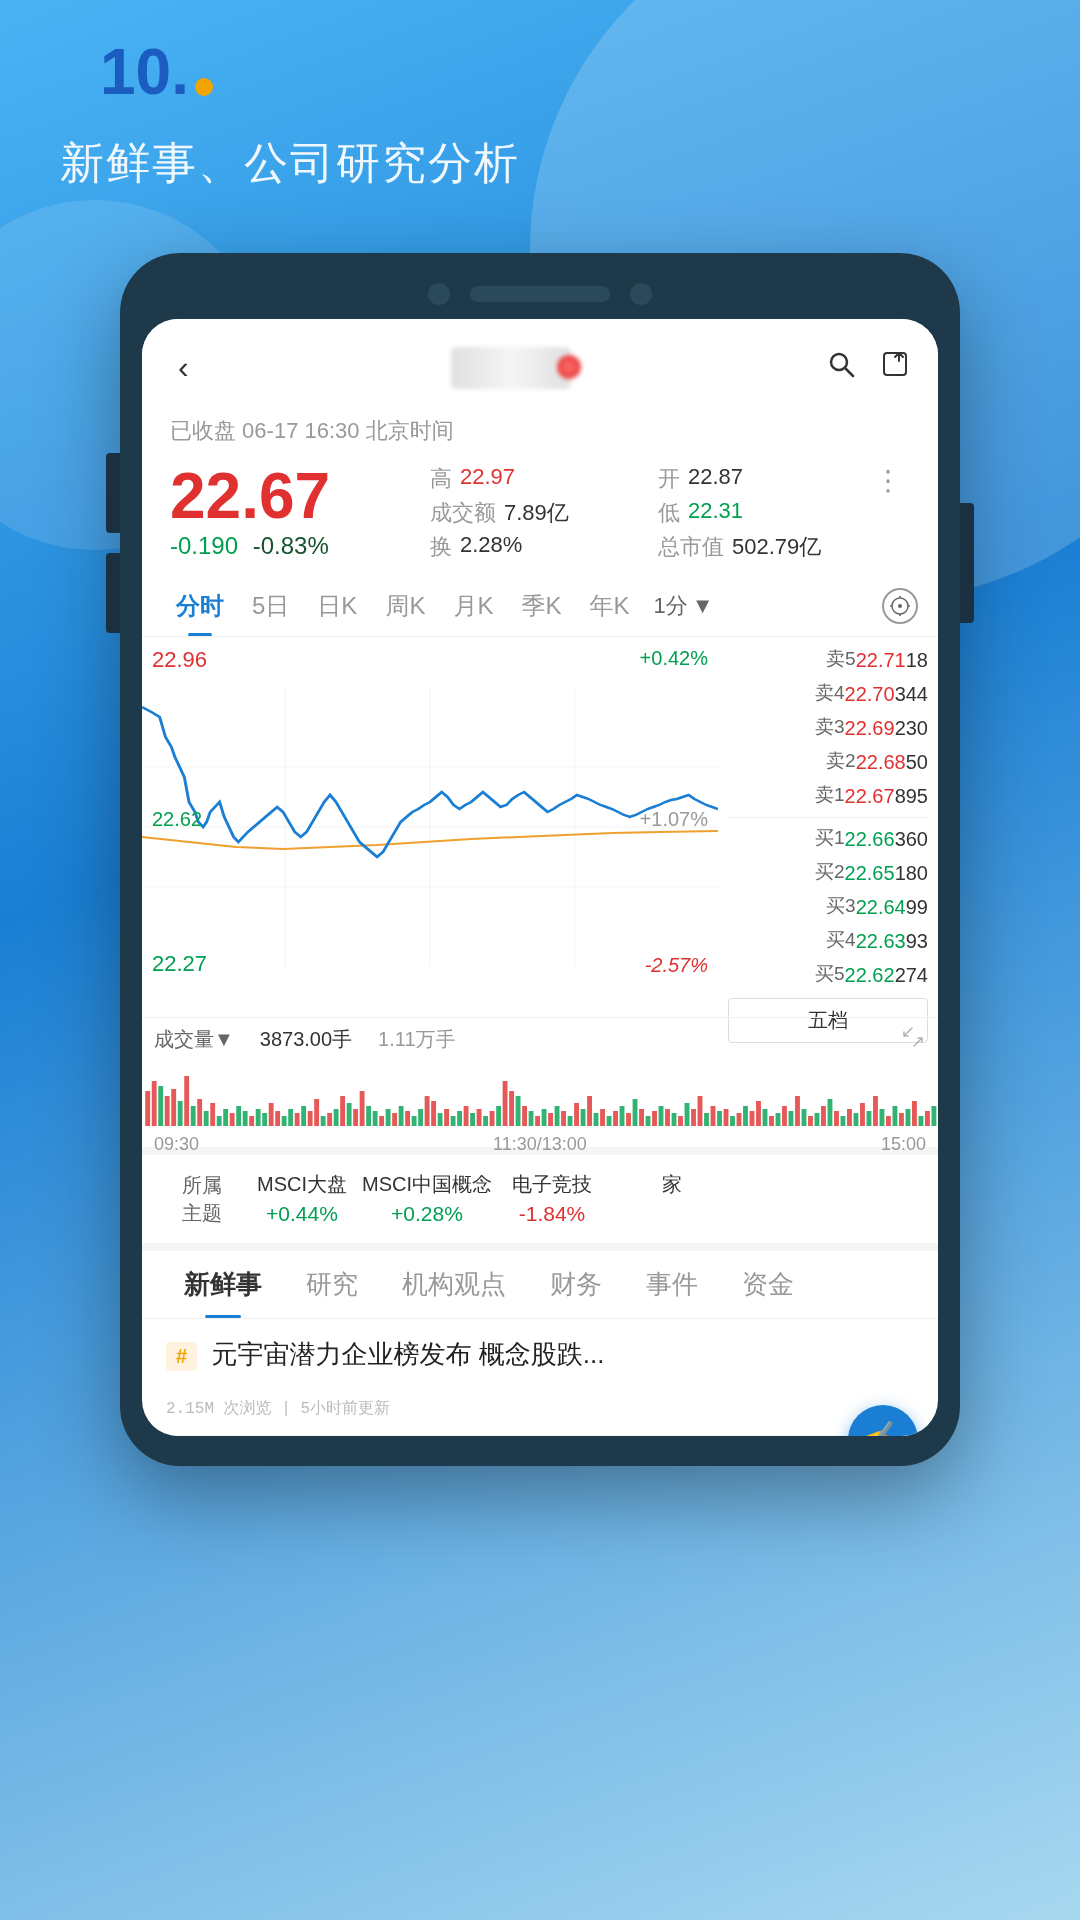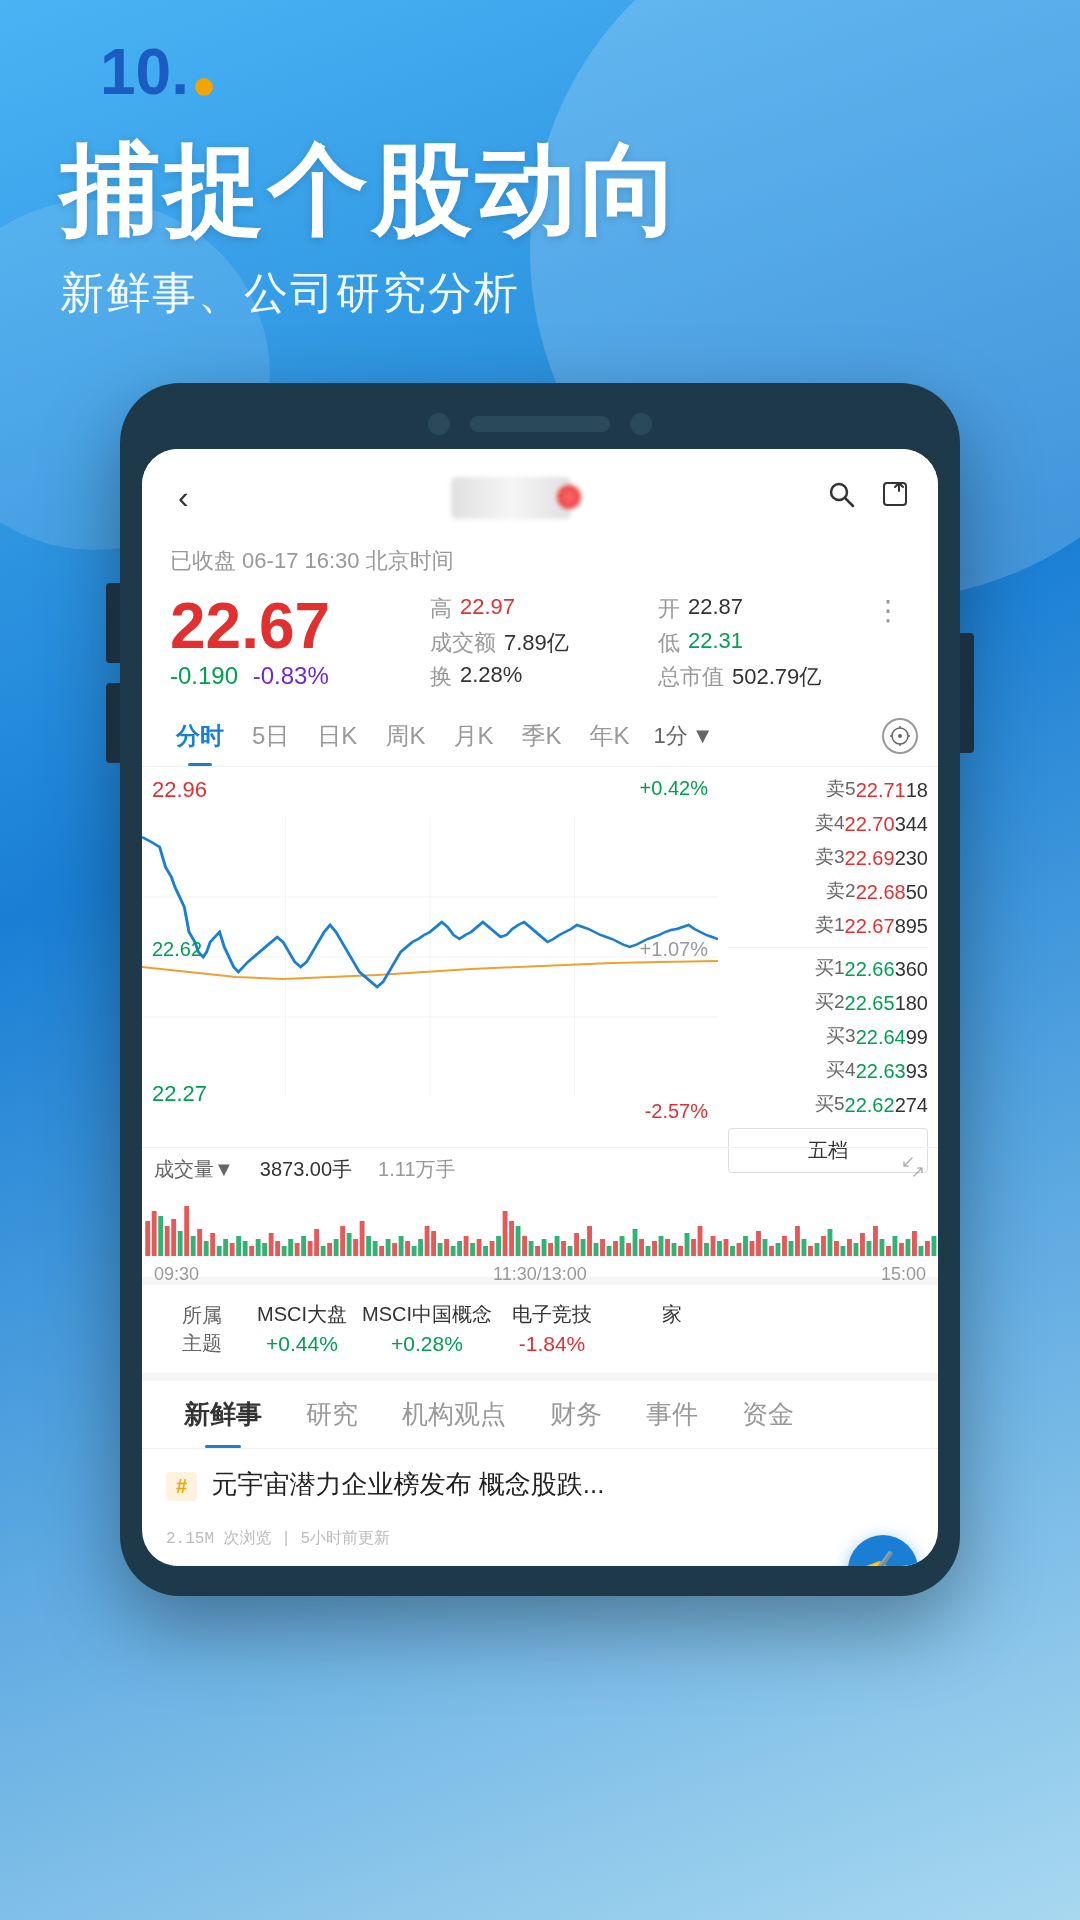--- a/index.html
+++ b/index.html
@@ -342,24 +342,25 @@
     }
     .chart-label-bl {
       position: absolute;
       bottom: 40px;
       left: 10px;
       font-size: 22px;
       color: #00a050;
     }
     .chart-label-br {
       position: absolute;
-      bottom: 24px;
+      bottom: 40px;
       right: 10px;
       font-size: 20px;
       color: #e03030;
+      font-style: italic;
     }
 
     
     .order-book {
       width: 220px;
       padding: 6px 10px;
       font-size: 20px;
     }
     .ob-row {
       display: flex;
@@ -535,21 +536,20 @@
 <body>
 
 <div class="bg-circle-large"></div>
 <div class="bg-circle-small"></div>
 
 <div class="top-area">
   <div class="logo-area">
     <span class="logo-text">10.</span>
     <div class="logo-dot"></div>
   </div>
-  <div class="hero-title">捕捉个股动向</div>
   <div class="hero-subtitle">新鲜事、公司研究分析</div>
 </div>
 
 <div class="phone-container">
   <div class="phone-frame">
 
     <div class="phone-side-btn-left"></div>
     <div class="phone-side-btn-left2"></div>
     <div class="phone-side-btn-right"></div>
 
@@ -584,21 +584,21 @@
         </div>
       </div>
 
       <div class="status-bar">已收盘 06-17 16:30 北京时间</div>
 
       <div class="price-section">
         <div class="price-main">
           <div class="price-big">22.67</div>
           <div class="price-change">
             <span style="color:#00a050">-0.190</span>
-            <span style="color:#6d28d9; margin-left:8px">-0.83%</span>
+            <span style="color:#14532d; margin-left:8px">-0.83%</span>
           </div>
         </div>
         <div class="price-stats">
           <div class="stat-item">
             <span class="stat-label">高</span>
             <span class="stat-value-red">22.97</span>
           </div>
           <div class="stat-item">
             <span class="stat-label">开</span>
             <span class="stat-value-black">22.87</span>

